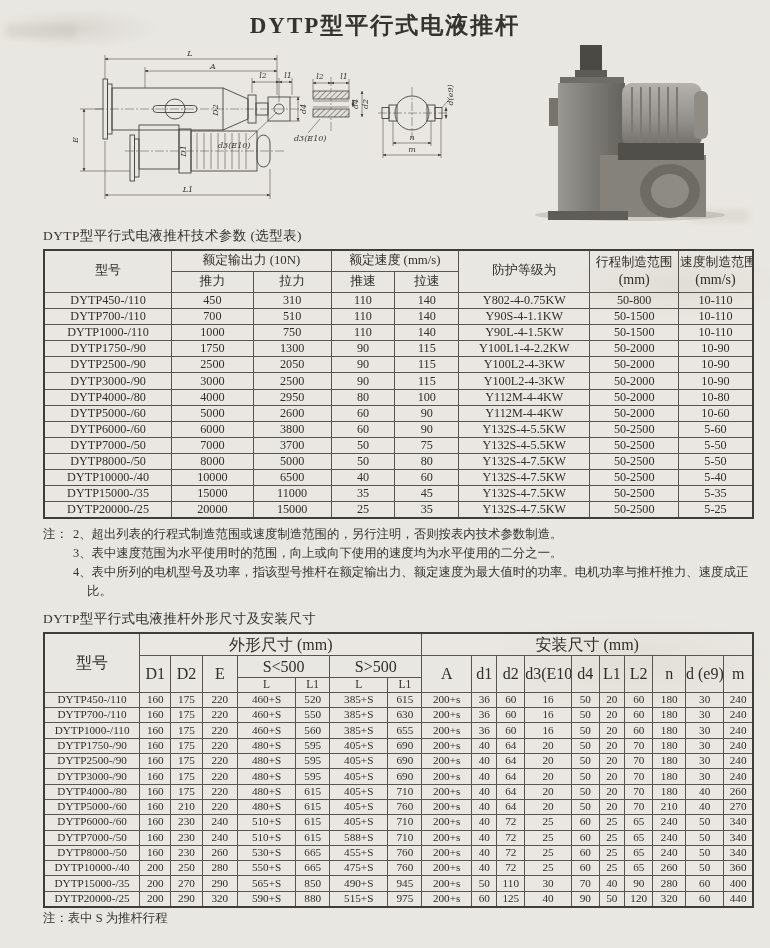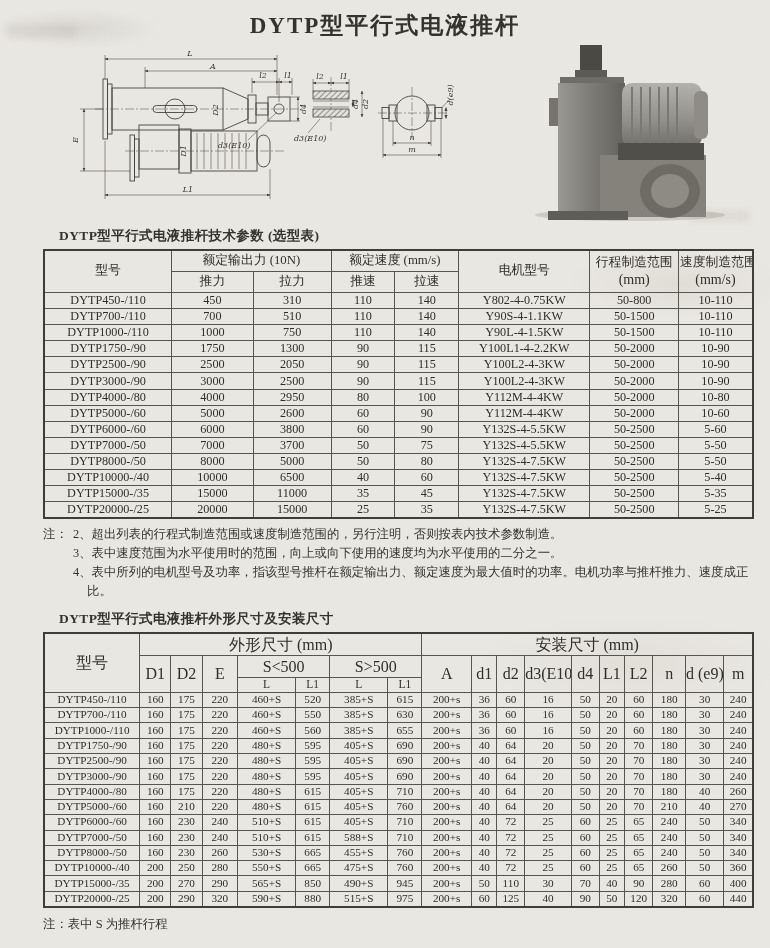--- a/index.html
+++ b/index.html
@@ -7,36 +7,36 @@
        font-family:"Liberation Serif","DejaVu Serif",serif;color:#34332e;
        background:
          radial-gradient(160px 50px at 88% 30%, rgba(172,169,158,.16), transparent 70%),
          radial-gradient(220px 70px at 82% 70%, rgba(172,169,158,.13), transparent 70%),
          radial-gradient(120px 30px at 10% 3%, rgba(150,148,140,.20), transparent 70%),
          #e9e7e1;}
   .page{position:relative;width:770px;height:948px;overflow:hidden}
   .title{text-align:center;font-size:23px;font-weight:bold;letter-spacing:2px;margin:10px 0 0}
   .figure{display:block;margin-top:2px}
   .content{margin-left:43px;width:711px}
-  .sec-h{font-size:13.5px;font-weight:bold;letter-spacing:.4px;margin:6px 16px 4px}
+  .sec-h{font-size:13.5px;font-weight:normal;letter-spacing:.4px;margin:6px 0 4px}
   table{border-collapse:collapse;table-layout:fixed;width:100%;background:transparent}
   th,td{border:1px solid #57554e;text-align:center;font-weight:normal;color:#2f2e29;
         overflow:hidden;white-space:nowrap}
   .t1{border:2px solid #3e3d38}
   .t1 thead th{font-size:12.8px;padding:2px 1px;line-height:1.25}
   .t1 tbody td{font-size:12.2px;height:15.1px;padding:0 1px;line-height:1.05}
   .t2{border:2px solid #3e3d38}
   .t2 thead th{font-size:16px;padding:1px 0;line-height:1.2}
   .t2 thead .sub th{font-size:11.5px;padding:0}
   .t2 tbody td{font-size:11.2px;height:14.3px;padding:0;line-height:1.05}
   .unit{display:block;font-size:14px}
   .notes{position:relative;padding-left:30px;font-size:12.4px;line-height:1.52;margin-top:6px}
   .notes-label{position:absolute;left:0;top:0}
   .notes-items div{padding-left:14px;text-indent:-14px}
-  .bottom-note{font-size:12.4px;margin-top:8px}
+  .bottom-note{font-size:12.4px;margin-top:2px}
   .smudge{position:absolute;background:rgba(150,147,138,.14);filter:blur(3px);border-radius:4px}
 </style>
 </head>
 <body>
 
 <div class="page">
   <div class="smudge" style="left:6px;top:24px;width:70px;height:14px"></div>
   <div class="smudge" style="left:690px;top:210px;width:60px;height:12px"></div>
 
   <h1 class="title">DYTP型平行式电液推杆</h1>
@@ -217,21 +217,21 @@
           <col style="width:9%">
           <col style="width:18.5%">
         <col style="width:12.5%">
           <col style="width:10.5%">
       </colgroup>
       <thead>
         <tr>
           <th rowspan="2">型号</th>
           <th colspan="2">额定输出力 (10N)</th>
           <th colspan="2">额定速度 (mm/s)</th>
-          <th rowspan="2">电机型号</th>
+          <th rowspan="2">防护等级为</th>
           <th rowspan="2">
             <span>行程制造范围</span>
             <span class="unit">(mm)</span>
           </th>
           <th rowspan="2">
             <span>速度制造范围</span>
             <span class="unit">(mm/s)</span>
           </th>
         </tr>
         <tr>

